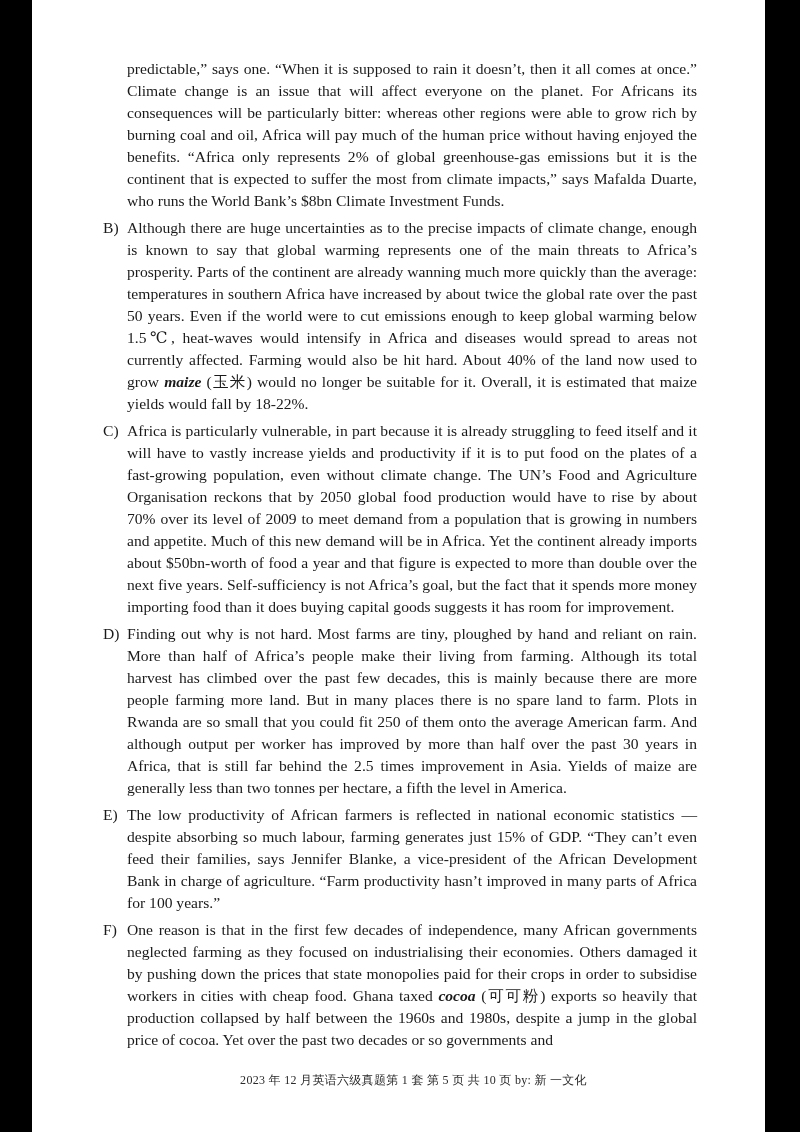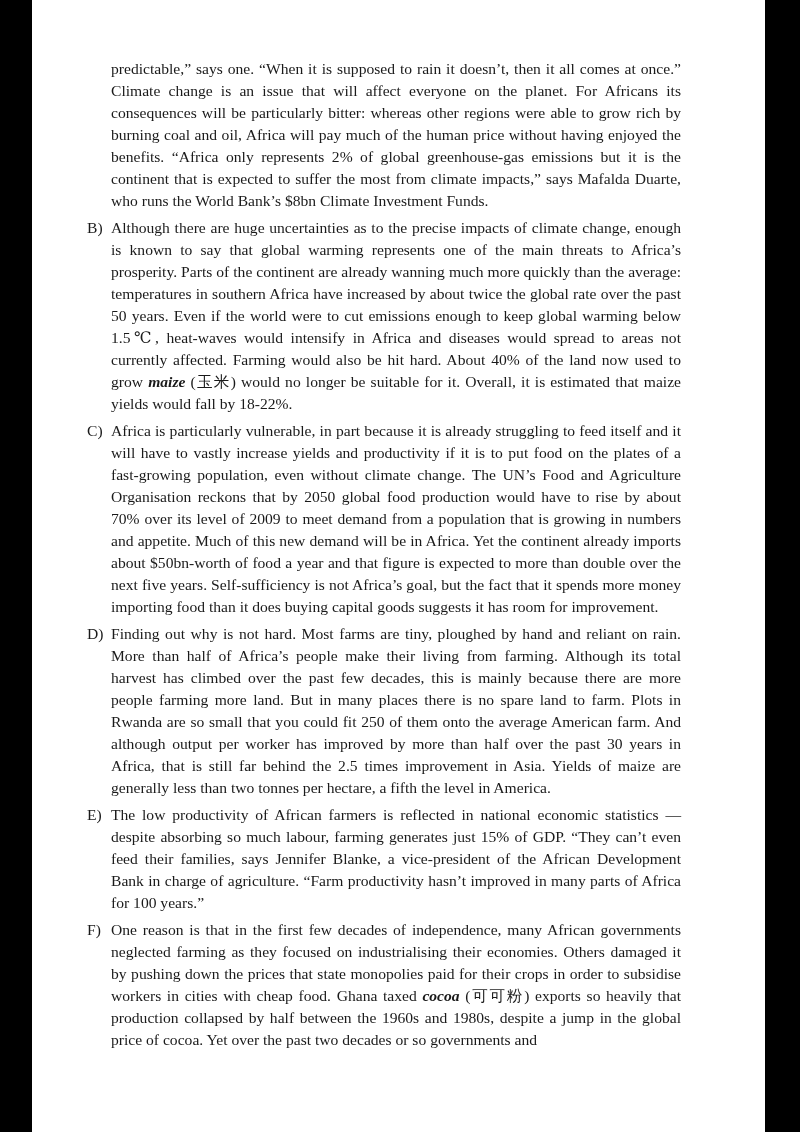--- a/index.html
+++ b/index.html
@@ -16,21 +16,21 @@
     .page {
       position: absolute;
       left: 32px;
       top: 0;
       width: 733px;
       height: 1132px;
       background: #ffffff;
     }
     .content {
       position: absolute;
-      left: 55px;
+      left: 71px;
       top: 58px;
       width: 594px;
       font-family: "Liberation Serif", "DejaVu Serif", serif;
       font-size: 15.6px;
       line-height: 22px;
       color: #1a1a1a;
     }
     .para {
       text-align: justify;
       text-align-last: left;
@@ -102,13 +102,14 @@
       <span class="text">The low productivity of African farmers is reflected in national economic statistics —despite absorbing so much labour, farming generates just 15% of GDP. “They can’t even feed their families, says Jennifer Blanke, a vice-president of the African Development Bank in charge of agriculture. “Farm productivity hasn’t improved in many parts of Africa for 100 years.”</span>
     </div>
 
     <div class="section">
       <span class="label">F)</span>
       <span class="text"><span>One reason is that in the first few decades of independence, many African governments neglected farming as they focused on industrialising their economies. Others damaged it by pushing down the prices that state monopolies paid for their crops in order to subsidise workers in cities with cheap food. Ghana taxed </span><em>cocoa</em><span> (可可粉)</span><span> exports so heavily that production collapsed by half between the 1960s and 1980s, despite a jump in the global price of cocoa. Yet over the past two decades or so governments and</span></span>
     </div>
 
   </div>
 
+  <div class="footer">2023 年 12 月英语六级真题第 1 套  第  5  页  共  10  页  by:  新  一文化</div>
 </div>
 
 </body></html>

